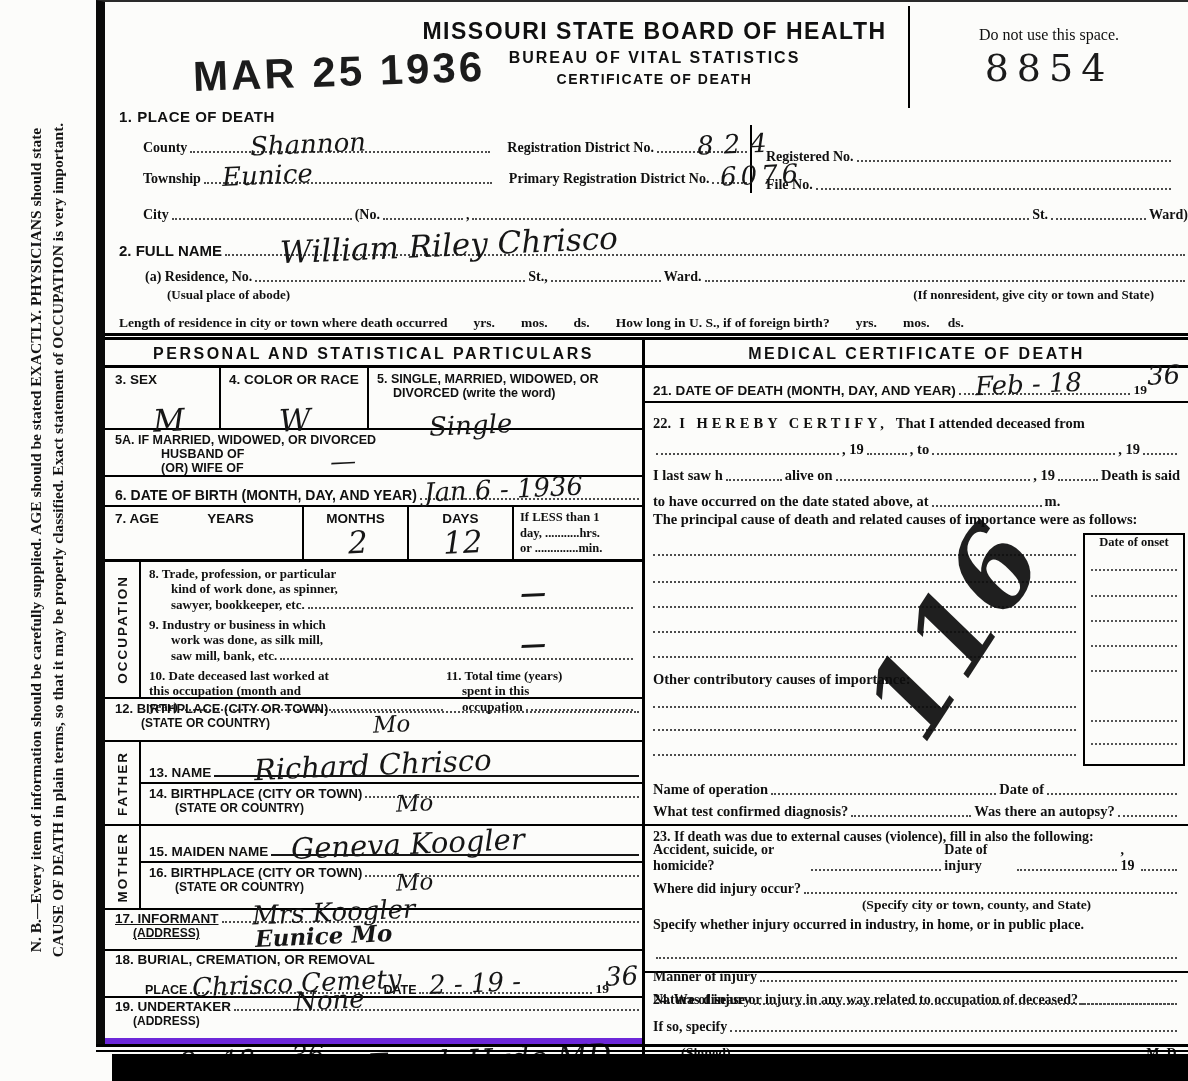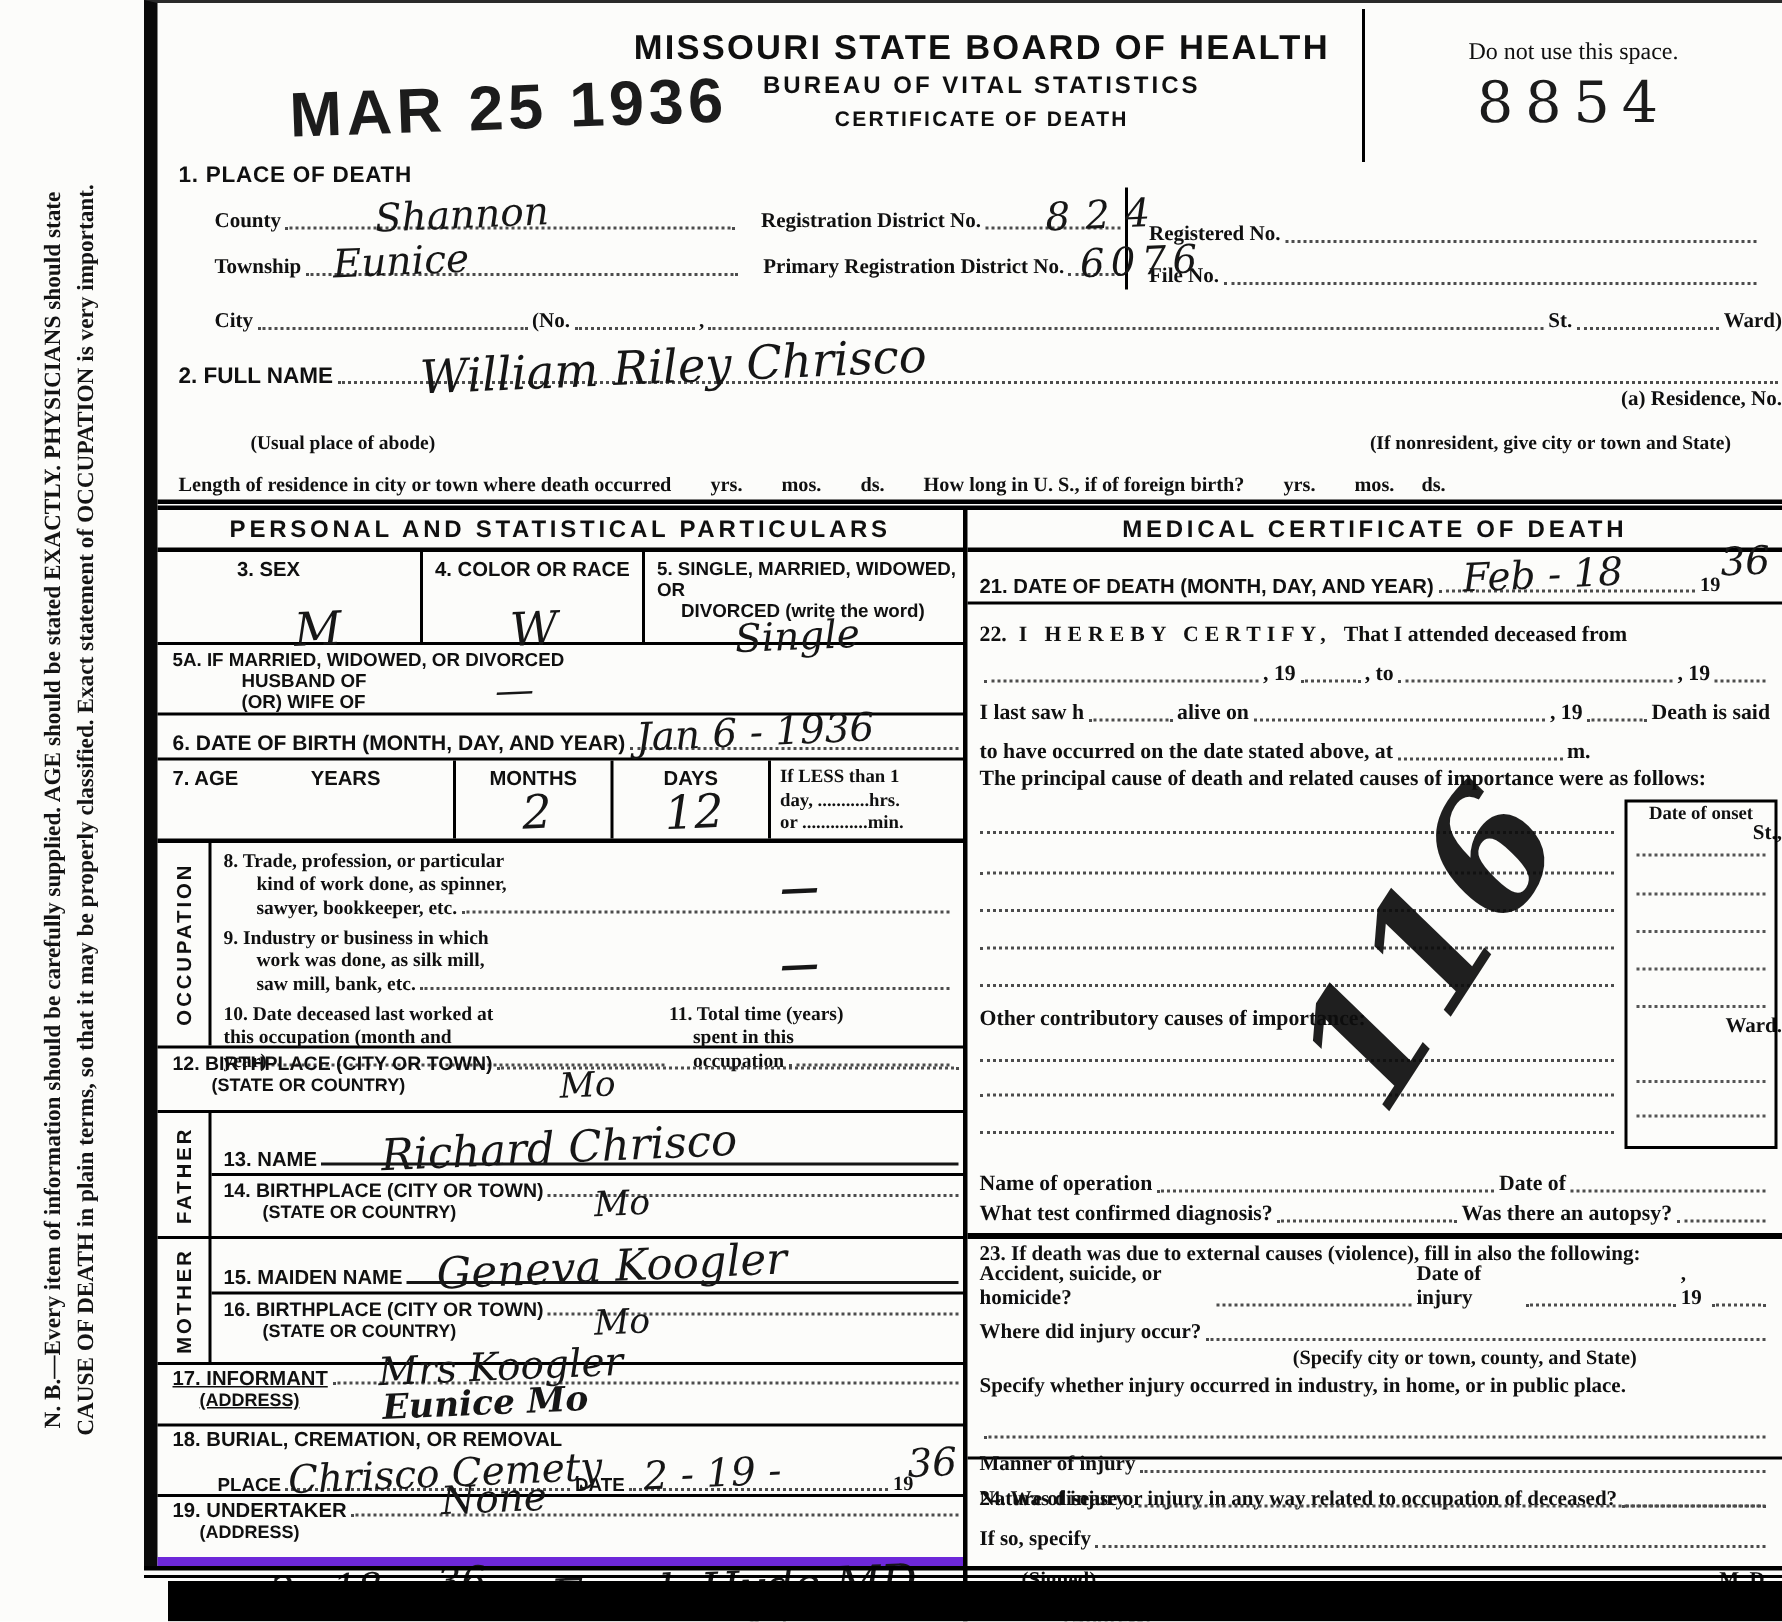--- a/index.html
+++ b/index.html
@@ -45,37 +45,37 @@
                margin:0 0 0 14px; letter-spacing:.5px; }
   .place-grid { display:flex; }
   .place-main { width:645px; padding-left:38px; }
   .place-right { flex:1; border-left:2px solid #000; padding:12px 14px 0 14px; }
   .prow { display:flex; align-items:flex-end; height:31px; font-size:14px; }
   .fr   { display:flex; align-items:flex-end; height:28px; font-size:14px; }
   .city-row { display:flex; align-items:flex-end; height:30px; font-size:14px; padding-left:38px; }
 
   
   .name-row { display:flex; align-items:flex-end; height:36px; padding-left:14px; font-size:15px; }
-  .res-row  { display:flex; align-items:flex-end; height:26px; padding-left:40px; font-size:14px;flex-direction:column; }
+  .res-row  { display:flex; align-items:flex-end; height:26px; padding-left:40px; font-size:14px; }
   .res-sub  { display:flex; justify-content:space-between; font-size:13px; padding:2px 34px 0 62px; height:22px; }
   .len-row  { display:flex; align-items:flex-end; height:26px; padding:0 10px 2px 14px; font-size:13.5px; }
   .len-row .gap { width:26px; } .len-row .gap-sm { width:18px; }
 
   .heavy-sep { height:7px; border-top:3px solid #000; border-bottom:3px solid #000; }
 
   
   .columns { display:flex; height:748px; }
   .lcol { width:540px; border-right:3px solid #000; }
   .rcol { flex:1; font-size:14.5px; }
   .col-title { height:28px; text-align:center; font-family:"Liberation Sans",sans-serif; font-weight:bold;
                font-size:16px; letter-spacing:2.5px; padding-top:5px; border-bottom:3px solid #000; }
 
   
   .row367 { display:flex; height:62px; border-bottom:2px solid #000; font-size:13.5px; }
-  .c3 { width:132px; padding:4px 12px 0 10px; position:relative;margin-left:43px; }
+  .c3 { width:114px; padding:4px 12px 0 10px; position:relative; }
   .c4 { width:148px; border-left:2px solid #000; padding:4px 0 0 8px; position:relative; }
   .c5 { flex:1; border-left:2px solid #000; padding:4px 0 0 8px; font-size:12.5px; position:relative; }
   .cell-hw { position:absolute; bottom:-8px; }
 
   .row5a { height:47px; border-bottom:2px solid #000; padding:3px 0 0 10px; font-size:12.5px; position:relative; }
   .row5a .ind { padding-left:46px; }
 
   .row6 { height:30px; border-bottom:2px solid #000; display:flex; align-items:flex-end;
           padding:0 0 2px 10px; font-size:14px; position:relative; }
   .row7 { display:flex; height:55px; border-bottom:3px solid #000; font-size:13.5px; }
@@ -130,21 +130,21 @@
   .principal { padding:0 6px 0 8px; font-size:14.5px; }
   .cline { position:absolute; left:8px; right:112px; border-bottom:2px dotted #4c4c4c; }
   .onsetbox { position:absolute; top:22px; right:3px; bottom:8px; width:102px; border:2px solid #000;
               font-size:12.5px; text-align:center; }
   .oline { position:absolute; left:6px; right:6px; border-bottom:2px dotted #555; }
   .contrib { position:absolute; left:8px; top:160px; font-size:14.5px; }
   .scribble { position:absolute; left:195px; top:58px; font-family:"DejaVu Serif",serif; font-style:italic;
               font-size:108px; font-weight:bold; color:#0d0d0d; transform:rotate(-57deg); opacity:.92; }
   .mop  { display:flex; align-items:flex-end; height:24px; padding:0 8px; font-weight:bold; }
   .mtest{ display:flex; align-items:flex-end; height:28px; padding:0 8px 4px 8px; font-weight:bold;
-          border-bottom:4px solid #000000; }
+          border-bottom:2px solid #000000; }
   .m23 { height:147px; border-bottom:2px solid #000; padding:3px 8px 0 8px; font-weight:bold; font-size:14px; }
   .m23 .l { display:flex; align-items:flex-end; height:23px; }
   .m23 .center-note { text-align:center; padding-left:120px; font-size:13.5px; height:20px; }
   .m23 .plain { height:22px; }
   .m24 { padding:8px 8px 0 8px; font-weight:bold; font-size:14px; }
   .m24 .l { display:flex; align-items:flex-end; height:27px; }
 
   .bottom-rule { position:absolute; left:96px; right:0; top:1044px; height:8px;
                  border-top:3px solid #000; border-bottom:2px solid #000; }
   .bottom-bar  { position:absolute; left:112px; right:0; top:1054px; height:27px; background:#000; }

